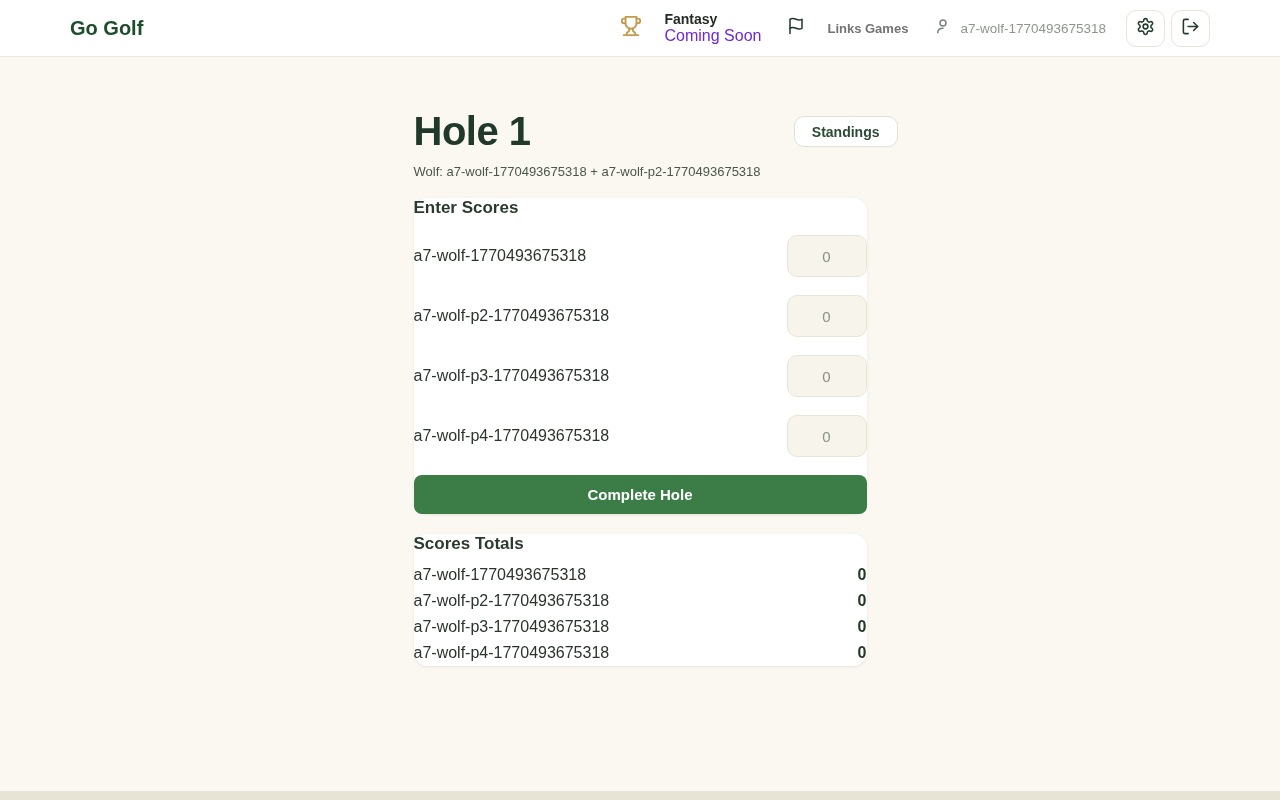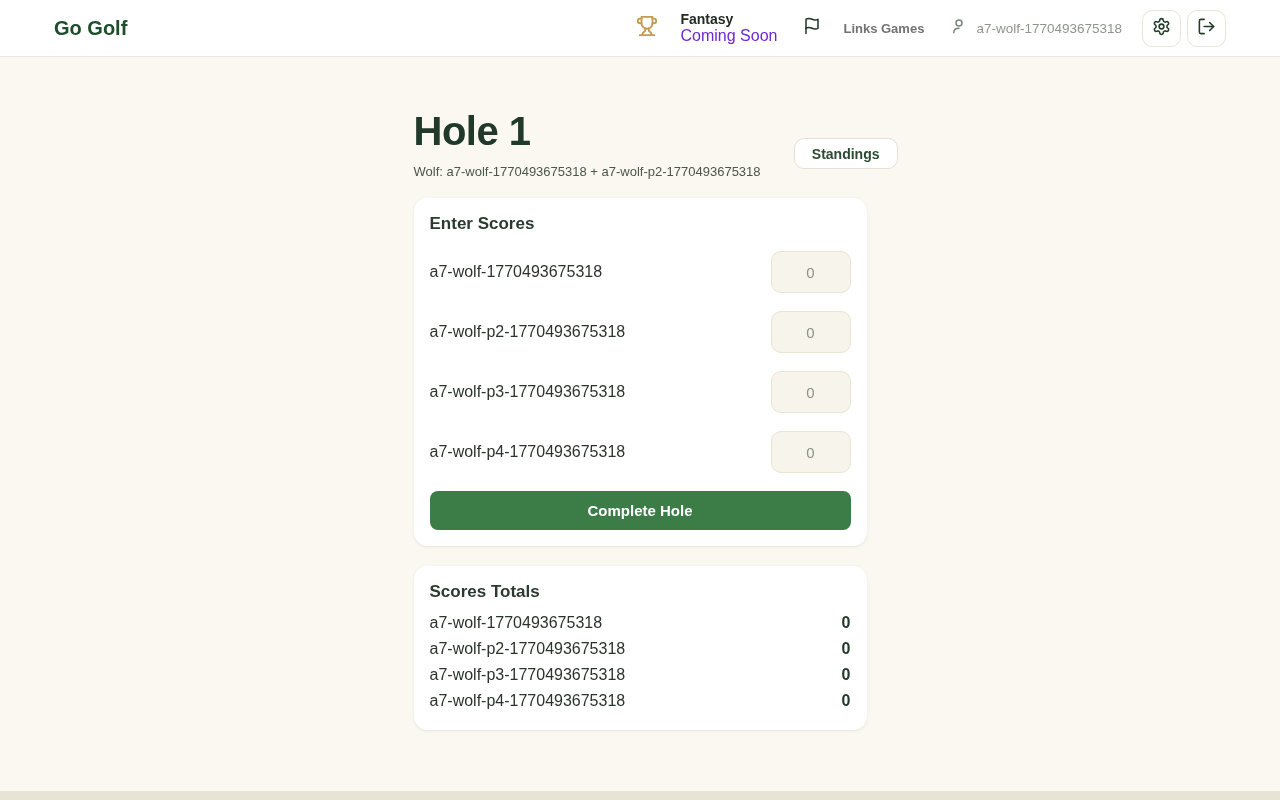--- a/index.html
+++ b/index.html
@@ -12,21 +12,21 @@
   }
 
   
   .app-header {
     height: 57px;
     background: #ffffff;
     border-bottom: 1px solid #ebe7da;
     display: flex;
     align-items: center;
     justify-content: space-between;
-    padding: 0 54px;
+    padding: 0 70px;
   }
   .logo {
     font-size: 20px;
     font-weight: 700;
     color: #1d4d2b;
     cursor: pointer;
   }
   .header-right {
     display: flex;
     align-items: center;
@@ -63,21 +63,21 @@
     position: relative;
   }
   .page-title {
     font-size: 40px;
     font-weight: 800;
     letter-spacing: -0.5px;
     color: #21392a;
   }
   .standings-btn {
     position: absolute;
-    top: 29px;
+    top: 7px;
     right: -31px;
     height: 31px;
     padding: 0 17px;
     background: #ffffff;
     border: 1px solid #e4e0d3;
     border-radius: 10px;
     font-family: "Liberation Sans", sans-serif;
     font-size: 14px;
     font-weight: 700;
     color: #2a4a33;
@@ -86,21 +86,20 @@
   .page-subtitle {
     margin-top: 10px;
     font-size: 13px;
     color: #4c564a;
   }
 
   .card {
     background: #ffffff;
     border-radius: 14px;
     box-shadow: 0 1px 2px rgba(60,60,40,0.06), 0 1px 4px rgba(60,60,40,0.05);
-    padding: 16px;
   }
   .card-scores { margin-top: 19px; }
   .card-totals { margin-top: 20px; }
   .card-heading {
     font-size: 17px;
     font-weight: 700;
     color: #2b3a2e;
   }
   .card-scores .card-heading { margin-bottom: 17px; }
 

